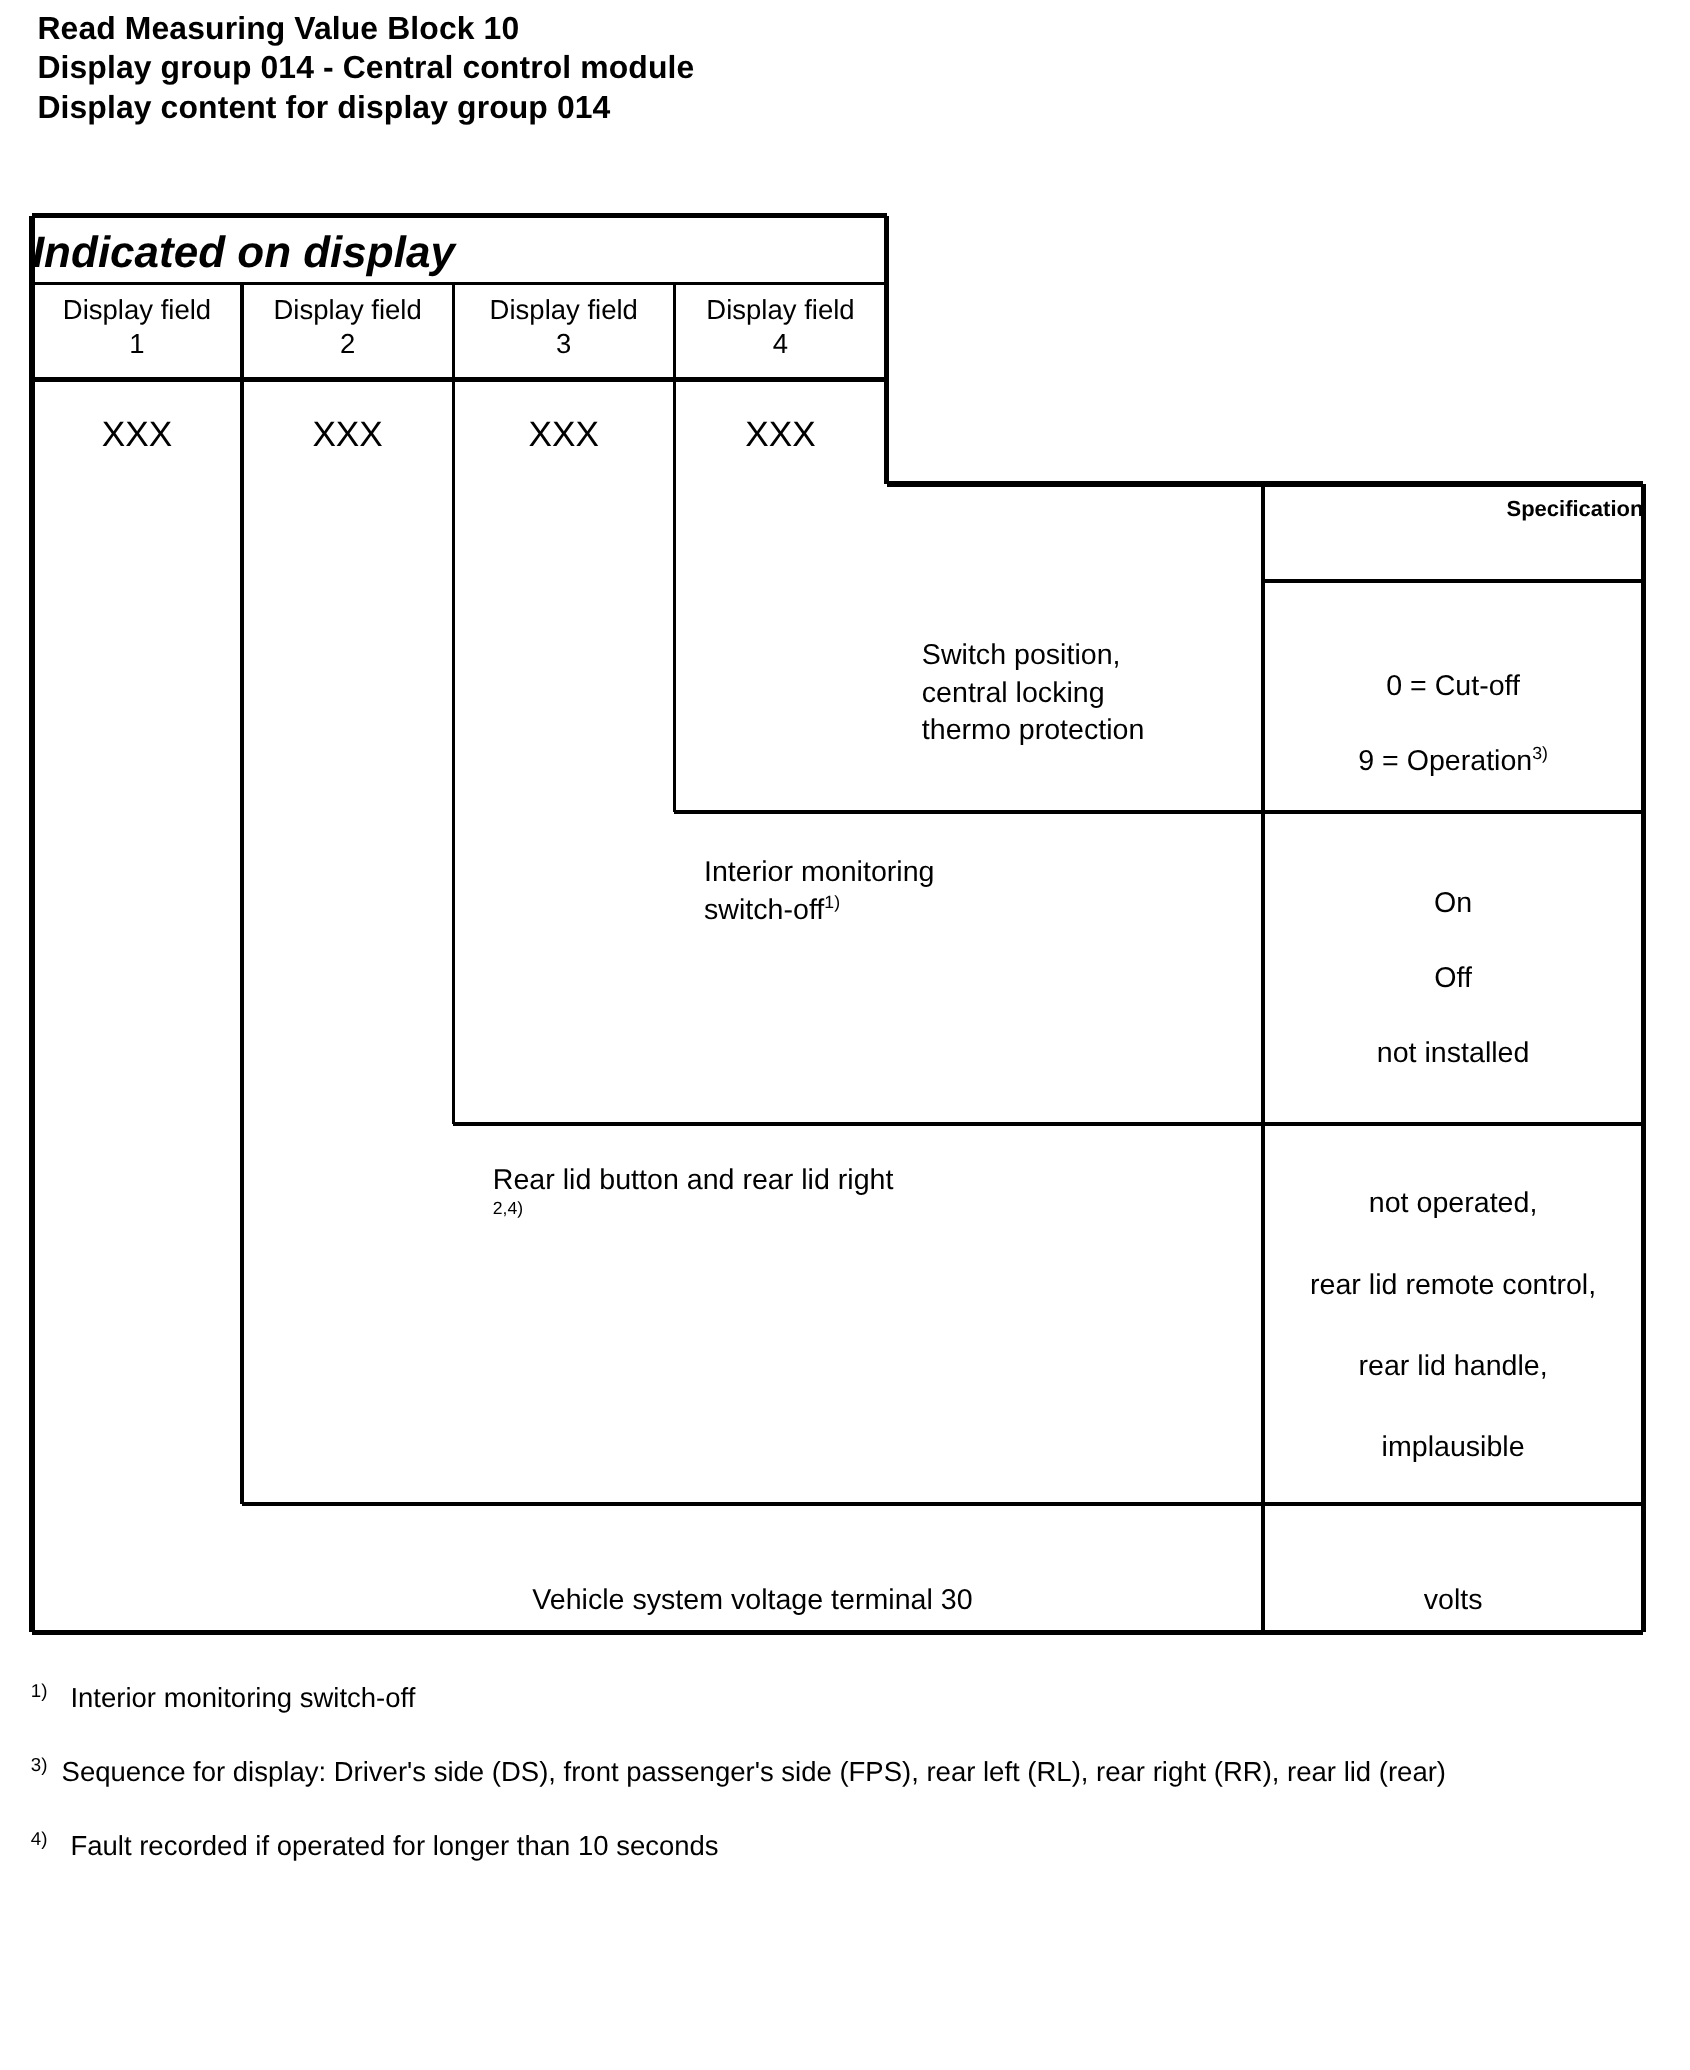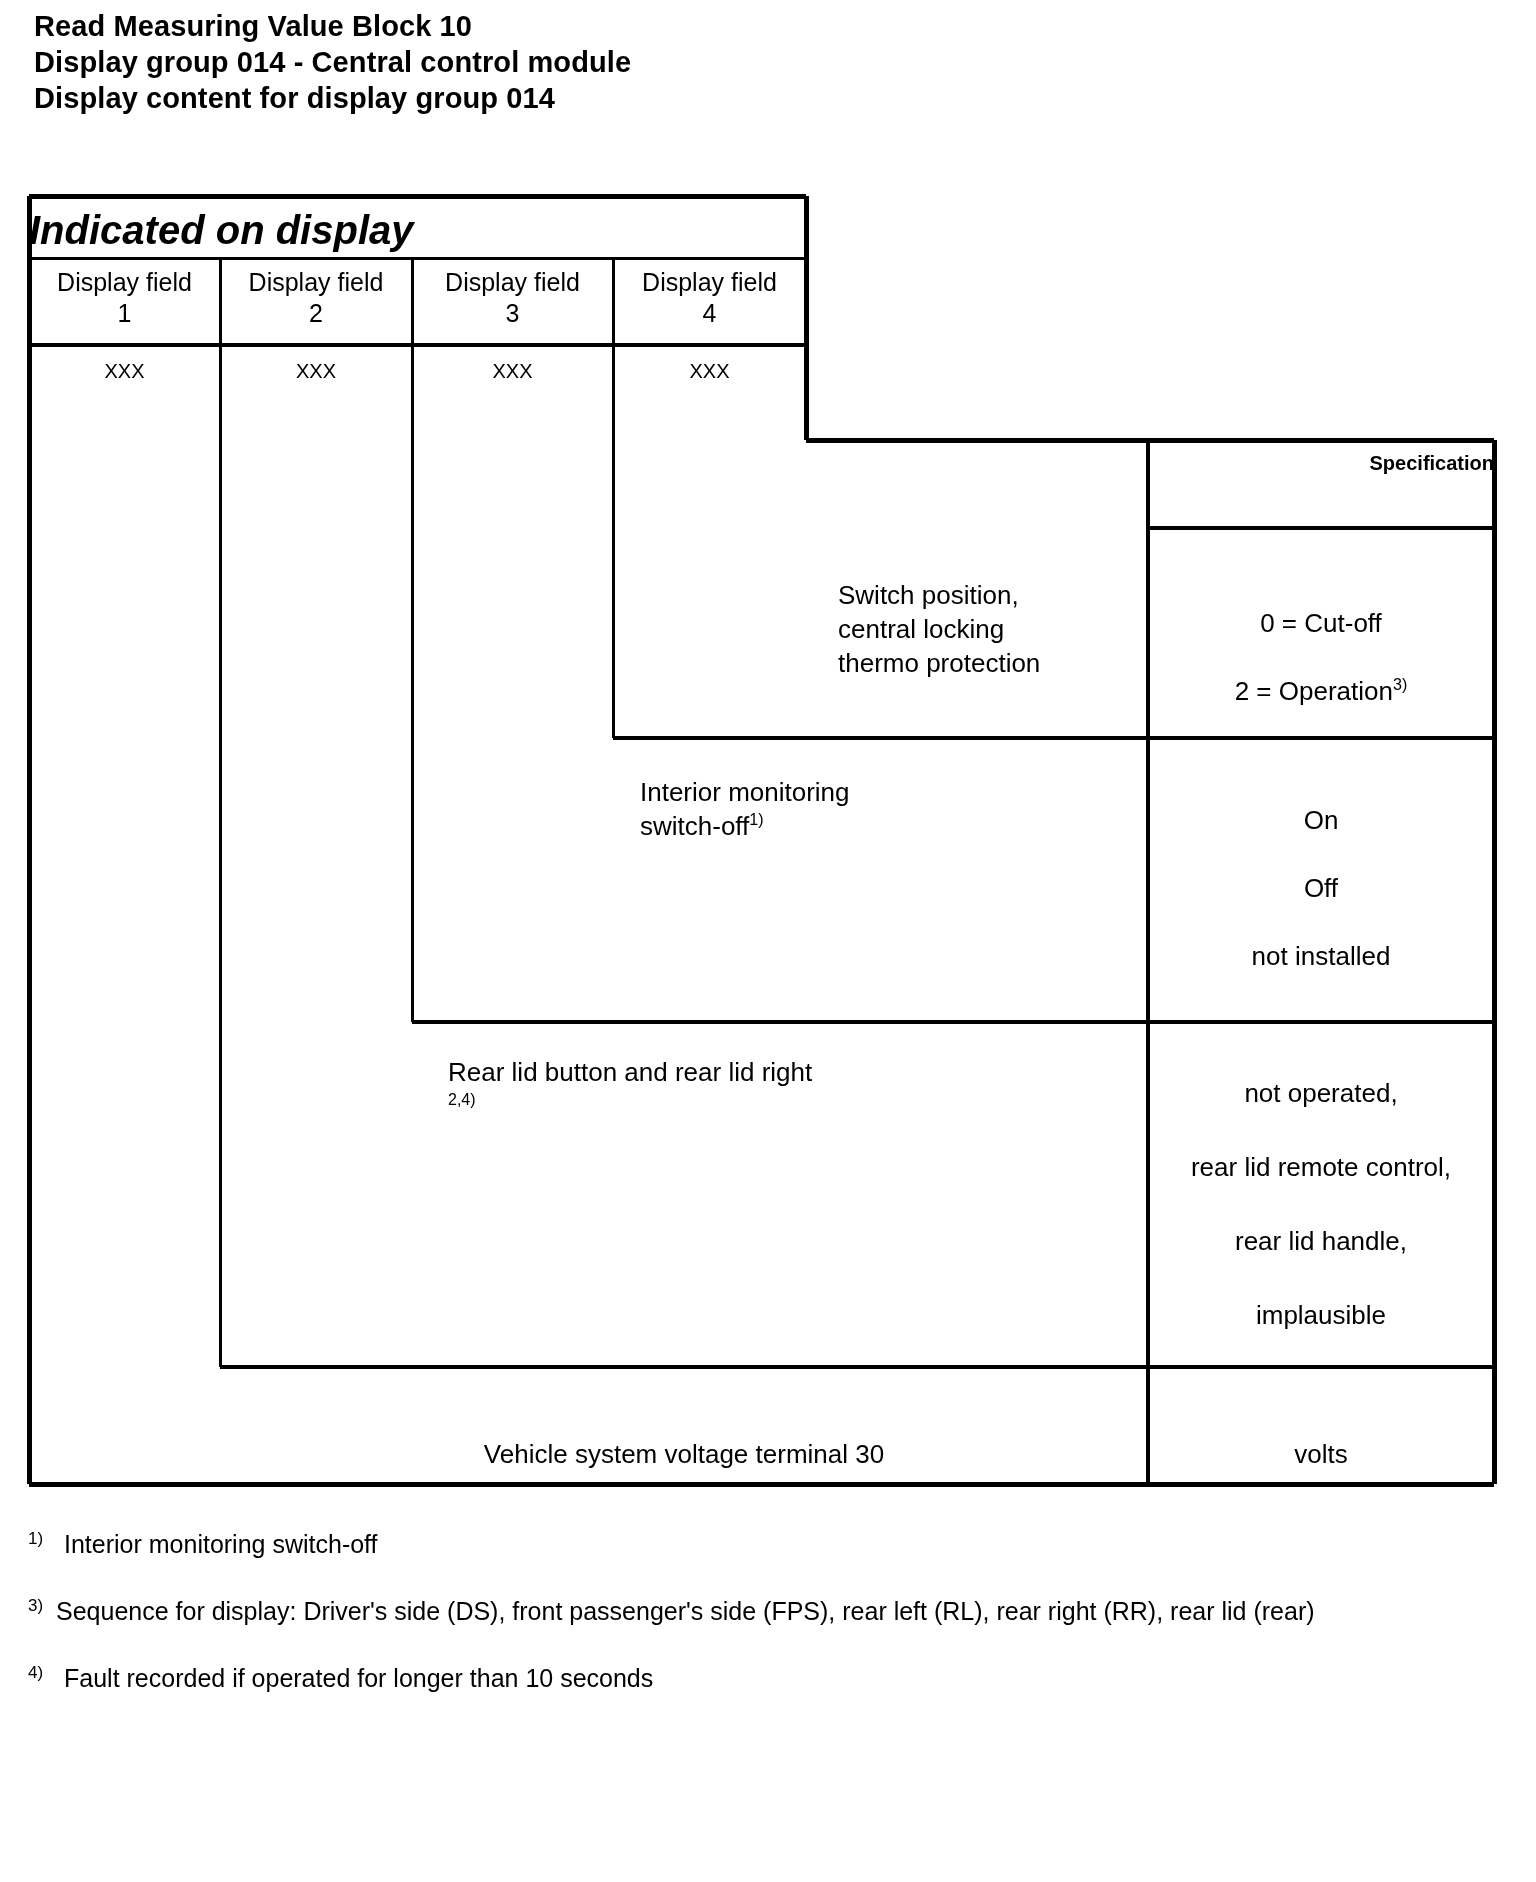--- a/index.html
+++ b/index.html
@@ -64,22 +64,23 @@
     font-size: 20px;
     font-weight: bold;
     text-align: right;
   }
   .hdr-field {
     font-size: 25px;
     line-height: 31px;
     text-align: center;
   }
   .xxx {
-    font-size: 20px;
+    font-size: 32px;
     text-align: center;
+    margin-top: 16px;
   }
 
   sup.fn {
     font-size: 0.62em;
     vertical-align: super;
     line-height: 0;
     font-weight: normal;
   }
 
   
@@ -192,21 +193,21 @@
 <div class="cell xxx" style="left:613px; top:360px; width:193px;">XXX</div>
 
 <div class="cell cell-txt lft" style="left:838px; top:578px; width:300px;">
   <div>Switch position,</div>
   <div>central locking</div>
   <div>thermo protection</div>
 </div>
 <div class="cell cell-txt ctr spec-stack" style="left:1148px; top:578px; width:346px;">
   <div>0 = Cut-off</div>
   <div class="spec-gap-lg"></div>
-  <div><span>2 = Operation</span><sup class="fn">3)</sup></div>
+  <div><span>9 = Operation</span><sup class="fn">3)</sup></div>
 </div>
 
 <div class="cell cell-txt lft" style="left:640px; top:775px; width:420px;">
   <div>Interior monitoring</div>
   <div><span>switch-off</span><sup class="fn">1)</sup></div>
 </div>
 <div class="cell cell-txt ctr spec-stack" style="left:1148px; top:775px; width:346px;">
   <div>On</div>
   <div class="spec-gap-lg"></div>
   <div>Off</div>

